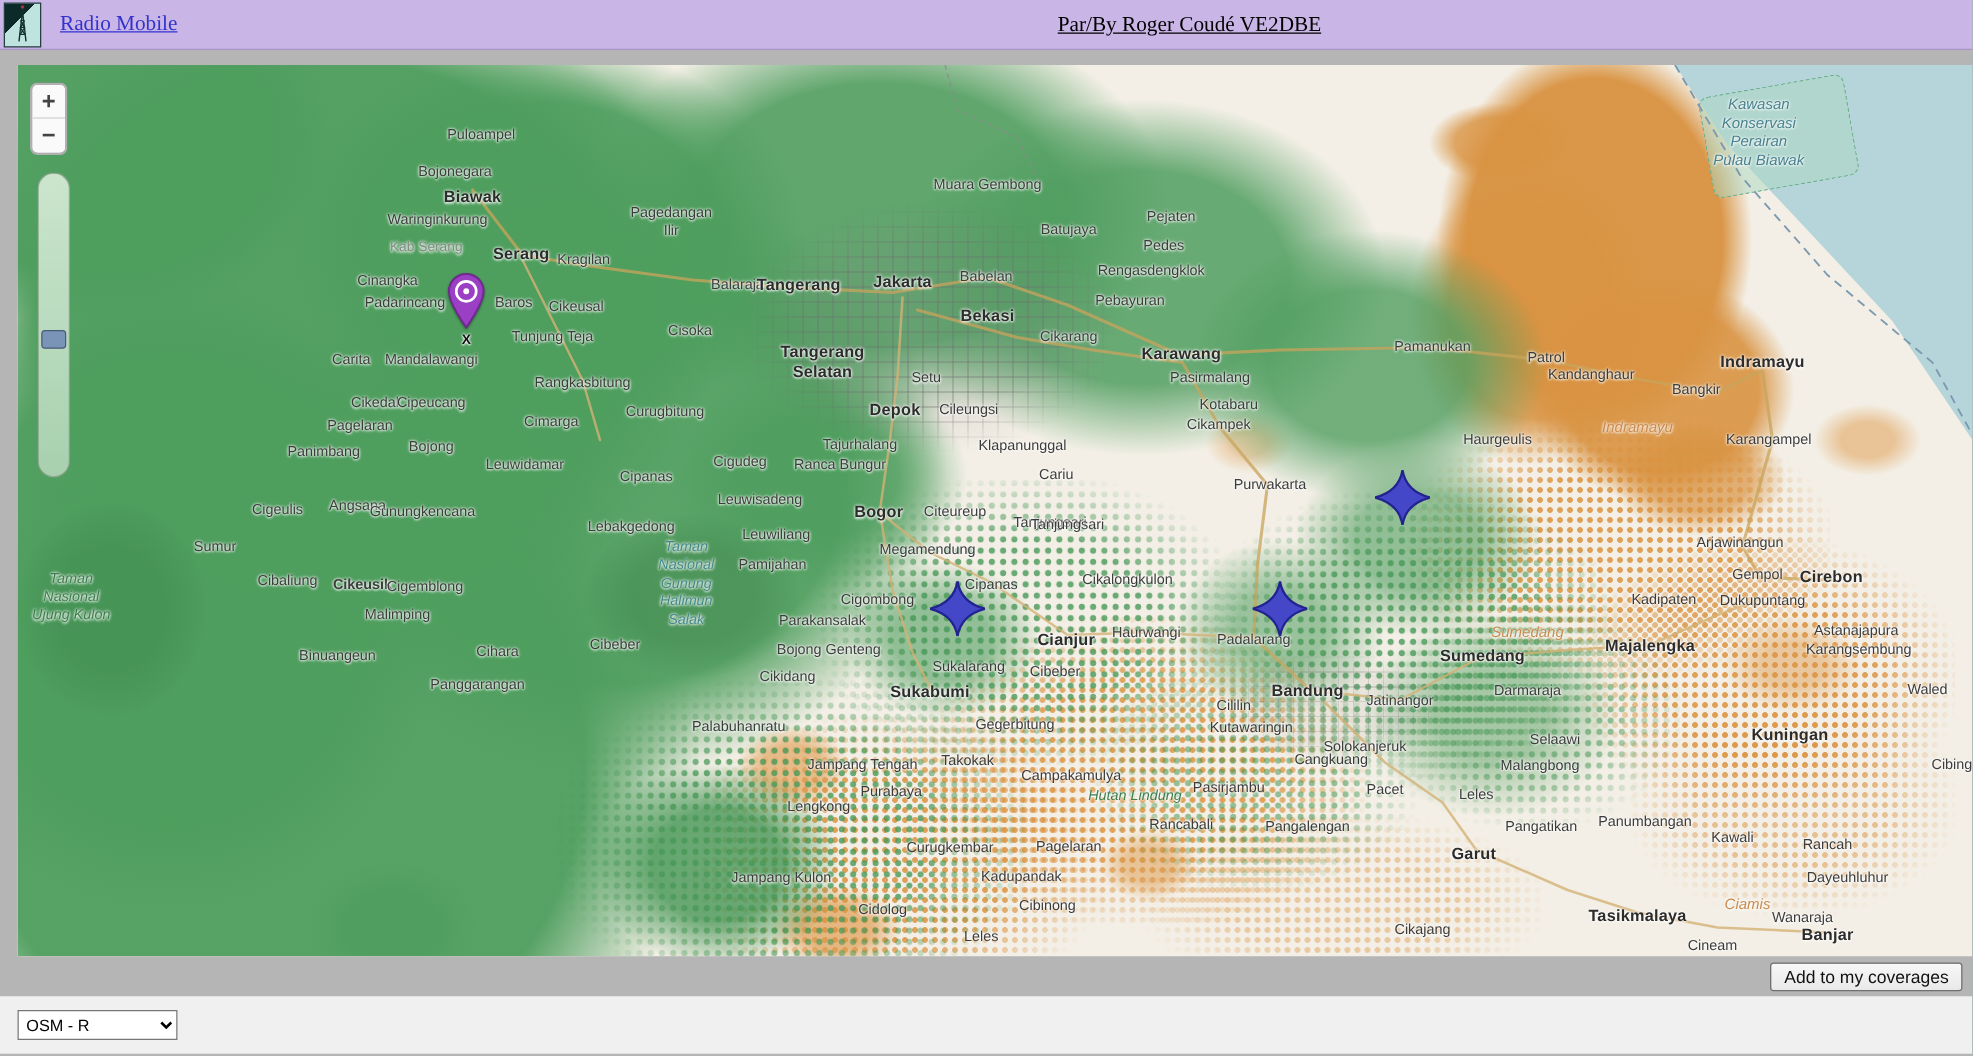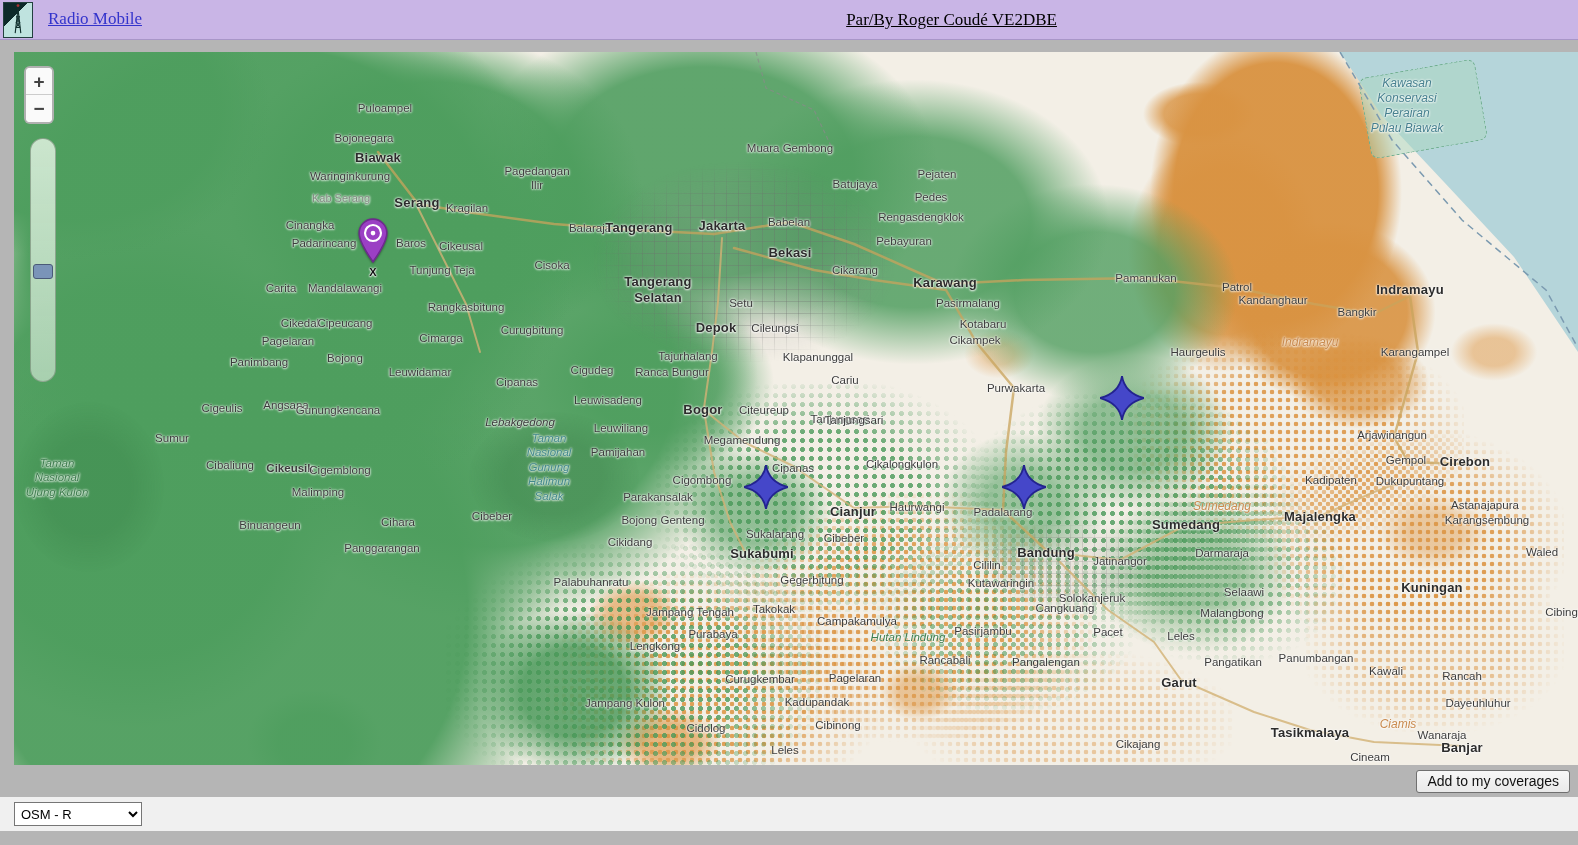--- a/index.html
+++ b/index.html
@@ -122,21 +122,21 @@
     background:linear-gradient(180deg, rgba(225,242,225,.85), rgba(190,220,195,.8));
     border:1px solid rgba(110,130,110,.6); border-radius:13px; cursor:pointer; }
   .knob { position:absolute; left:2px; width:20px; height:15px; background:#7a94b8;
     border:1px solid #4a5a78; border-radius:3px; cursor:grab; }
 
   
   .subbar { position:absolute; left:0; top:765px; width:1578px; height:32px; }
   .addbtn { position:absolute; right:8px; top:5px; font:14px "Liberation Sans",sans-serif; color:#111;
     background:linear-gradient(#f7f7f7,#e9e9e9); border:1px solid #707070; border-radius:3px;
     padding:2px 10px 3px; cursor:pointer; }
-  .controlbar { position:absolute; left:0; top:797px; width:1578px; height:34px; background:#f0f0f0;
+  .controlbar { position:absolute; left:0; top:797px; width:1578px; height:46px; background:#f0f0f0;
     display:flex; align-items:center; gap:24px; padding-left:14px; font-size:17px; color:#000; }
   .controlbar select { width:128px; height:24px; font:13px "Liberation Sans",sans-serif;
     border:1px solid #767676; background:#fff; padding:1px 2px; }
   .controlbar label { display:flex; align-items:center; gap:7px; white-space:nowrap; }
   .controlbar input[type=checkbox] { width:16px; height:16px; accent-color:#1a66cc; margin:0; }
 </style>
 </head>
 <body>
 
 <div class="page">
@@ -267,21 +267,21 @@
         <span class="lbl town" style="left: 272px; top: 353px;">Angsana</span>
         <span class="lbl town" style="left: 324px; top: 358px;">Gunungkencana</span>
         <span class="lbl town" style="left: 594px; top: 348px;">Leuwisadeng</span>
         <span class="lbl city" style="left: 689px; top: 358px;">Bogor</span>
         <span class="lbl town" style="left: 826px; top: 367px;">Tanjungsari</span>
         <span class="lbl town" style="left: 158px; top: 386px;">Sumur</span>
         <span class="lbl town" style="left: 216px; top: 413px;">Cibaliung</span>
         <span class="lbl town" style="left: 276px; top: 416px; font-weight: bold;">Cikeusik</span>
         <span class="lbl town" style="left: 326px; top: 418px;">Cigemblong</span>
         <span class="lbl town" style="left: 304px; top: 440px;">Malimping</span>
-        <span class="lbl town" style="left: 506px; top: 370px; font-style: italic;">Lebakgedong</span>
+        <span class="lbl town" style="left: 491px; top: 370px;">Lebakgedong</span>
         <span class="lbl town" style="left: 607px; top: 376px;">Leuwiliang</span>
         <span class="lbl town" style="left: 604px; top: 400px;">Pamijahan</span>
         <span class="lbl town" style="left: 728px; top: 388px;">Megamendung</span>
         <span class="lbl town" style="left: 688px; top: 428px;">Cigombong</span>
         <span class="lbl town" style="left: 779px; top: 416px;">Cipanas</span>
         <span class="lbl town" style="left: 840px; top: 368px;">Tanjungsari</span>
         <span class="lbl town" style="left: 888px; top: 412px;">Cikalongkulon</span>
         <span class="lbl city" style="left: 839px; top: 460px;">Cianjur</span>
         <span class="lbl town" style="left: 903px; top: 455px;">Haurwangi</span>
         <span class="lbl town" style="left: 989px; top: 460px;">Padalarang</span>
@@ -297,21 +297,21 @@
         <span class="lbl town" style="left: 1473px; top: 468px;">Karangsembung</span>
         <span class="lbl town" style="left: 1528px; top: 500px;">Waled</span>
         <span class="lbl town" style="left: 256px; top: 473px;">Binuangeun</span>
         <span class="lbl town" style="left: 384px; top: 470px;">Cihara</span>
         <span class="lbl town" style="left: 368px; top: 496px;">Panggarangan</span>
         <span class="lbl town" style="left: 478px; top: 464px;">Cibeber</span>
         <span class="lbl town" style="left: 644px; top: 445px;">Parakansalak</span>
         <span class="lbl town" style="left: 649px; top: 468px;">Bojong Genteng</span>
         <span class="lbl town" style="left: 616px; top: 490px;">Cikidang</span>
         <span class="lbl town" style="left: 761px; top: 482px;">Sukalarang</span>
-        <span class="lbl city" style="left: 748px; top: 502px;">Sukabumi</span>
+        <span class="lbl city" style="left: 730px; top: 502px;">Sukabumi</span>
         <span class="lbl town" style="left: 830px; top: 486px;">Cibeber</span>
         <span class="lbl town" style="left: 973px; top: 513px;">Cililin</span>
         <span class="lbl city" style="left: 1032px; top: 501px;">Bandung</span>
         <span class="lbl town" style="left: 1106px; top: 509px;">Jatinangor</span>
         <span class="lbl town" style="left: 987px; top: 531px;">Kutawaringin</span>
         <span class="lbl town" style="left: 1078px; top: 546px;">Solokanjeruk</span>
         <span class="lbl town" style="left: 1208px; top: 501px;">Darmaraja</span>
         <span class="lbl town" style="left: 1051px; top: 556px;">Cangkuang</span>
         <span class="lbl town" style="left: 1230px; top: 540px;">Selaawi</span>
         <span class="lbl town" style="left: 1218px; top: 561px;">Malangbong</span>

